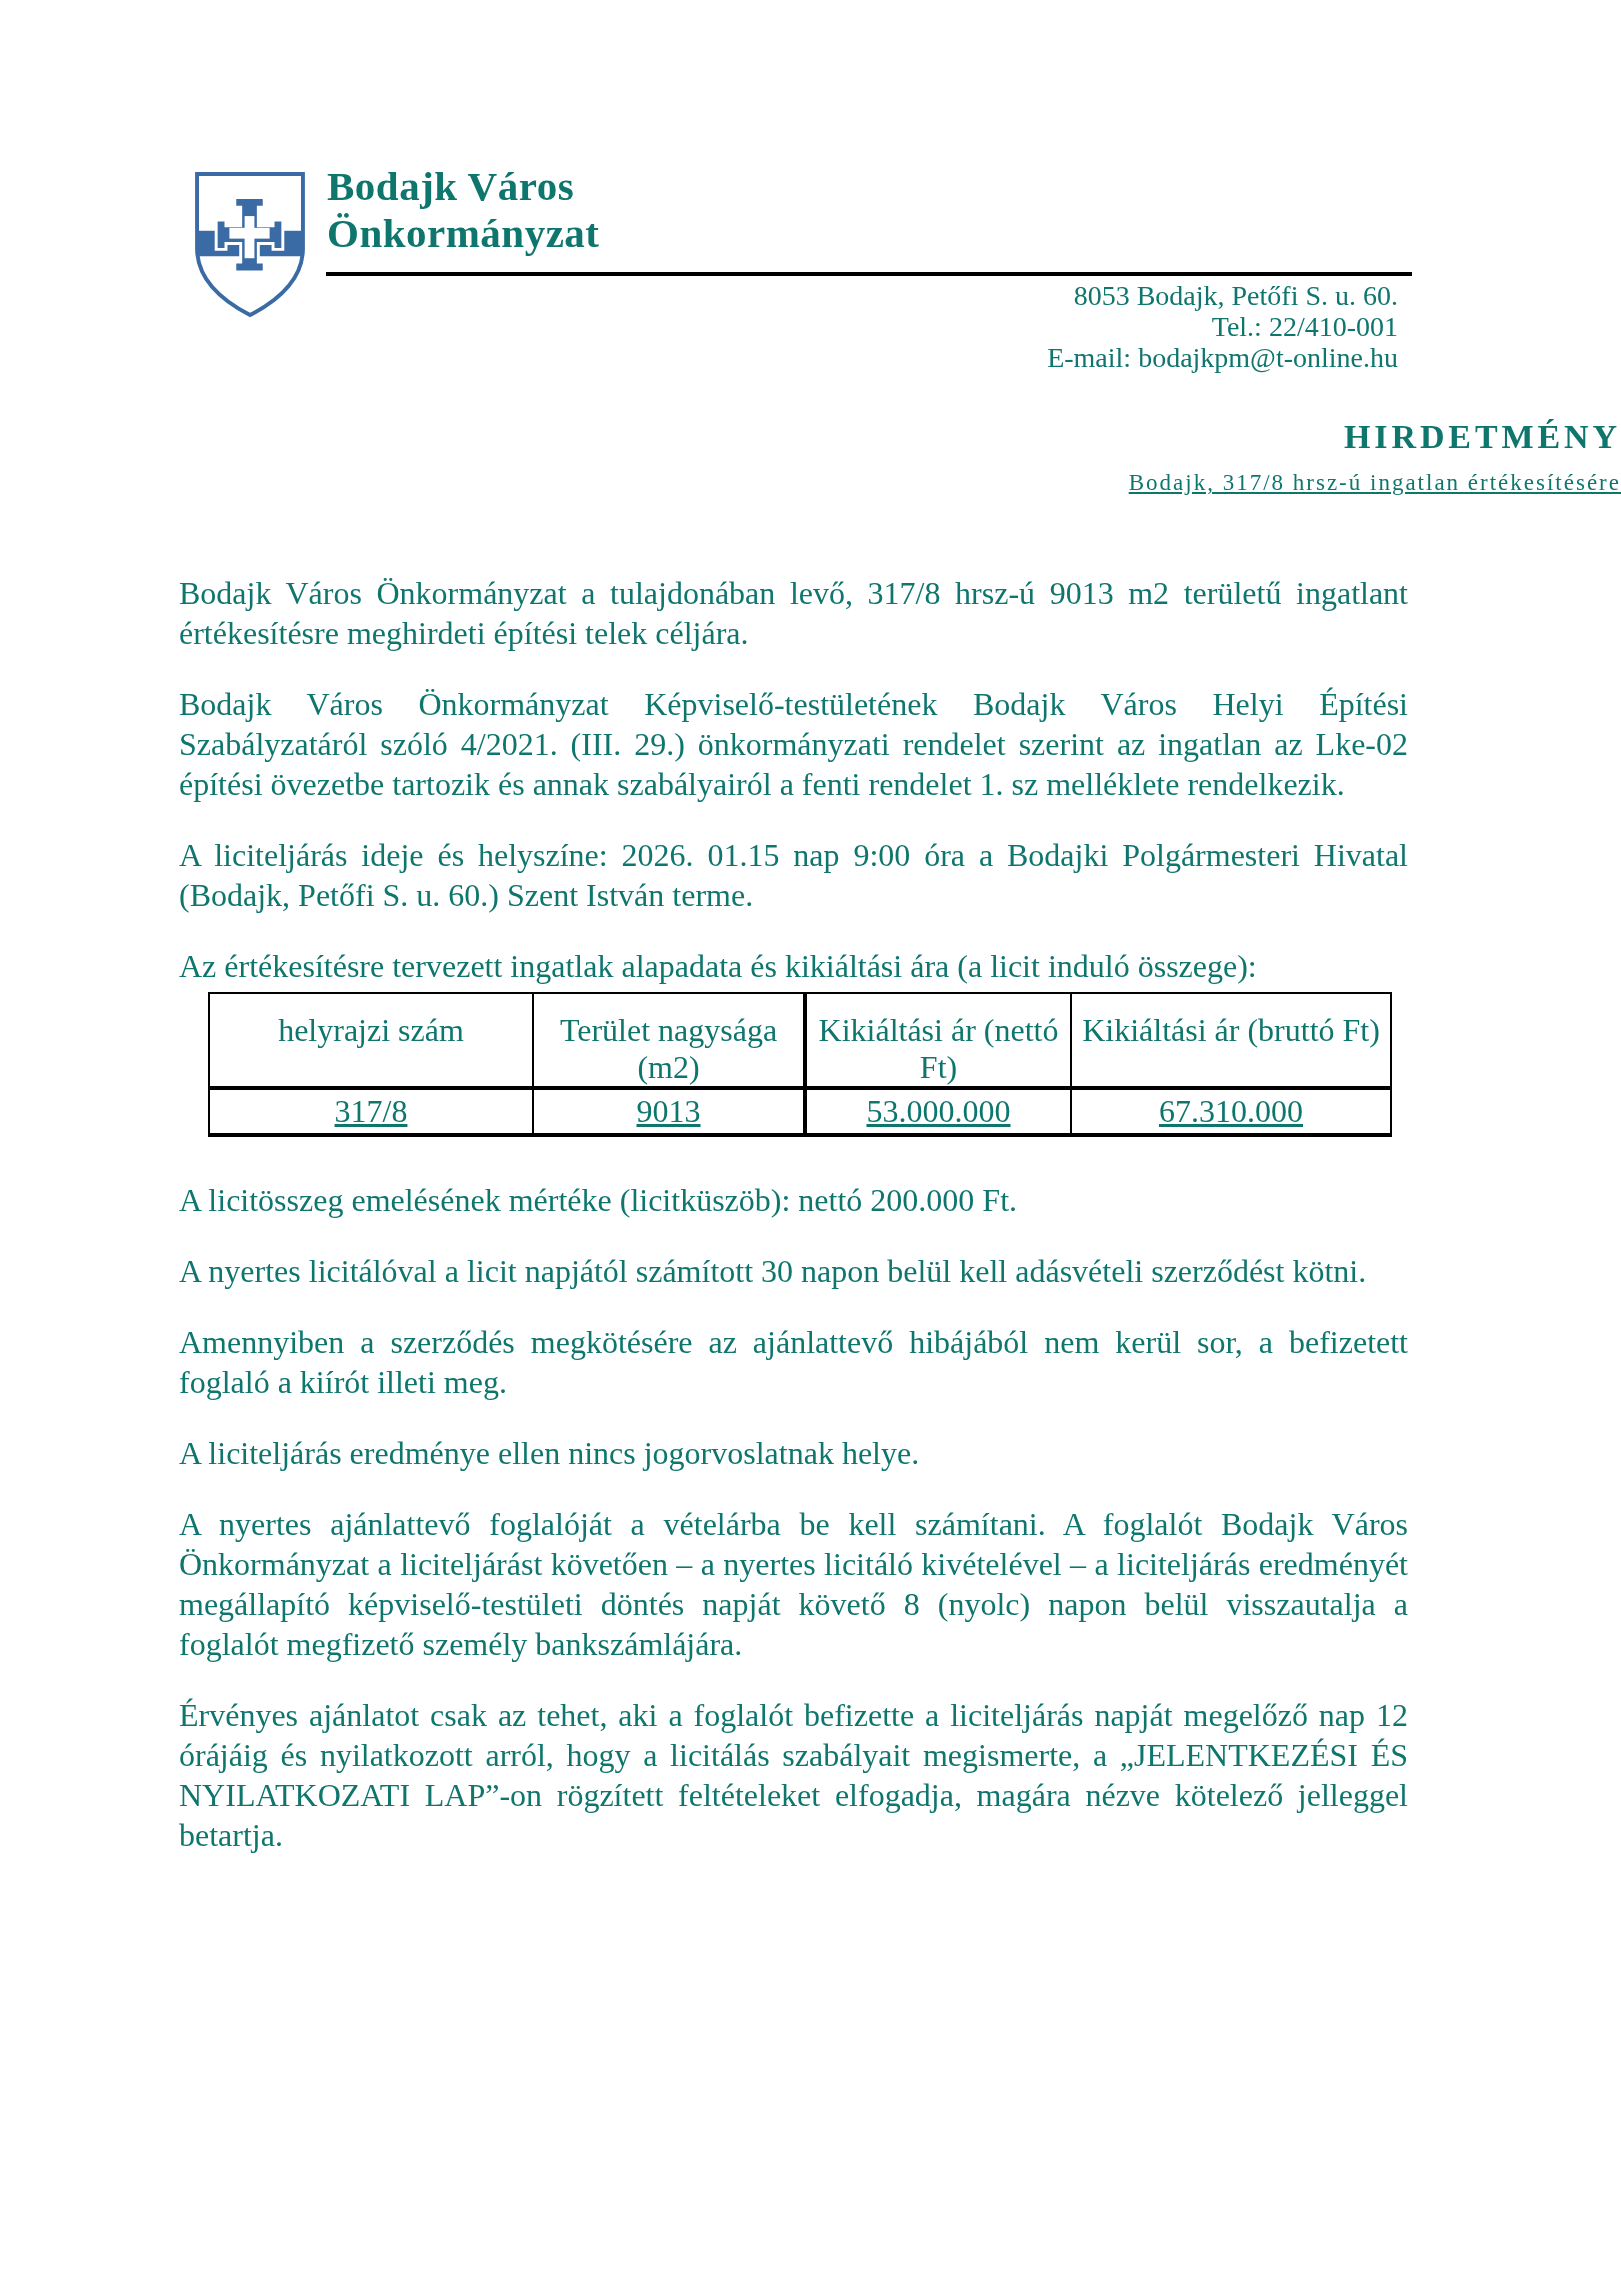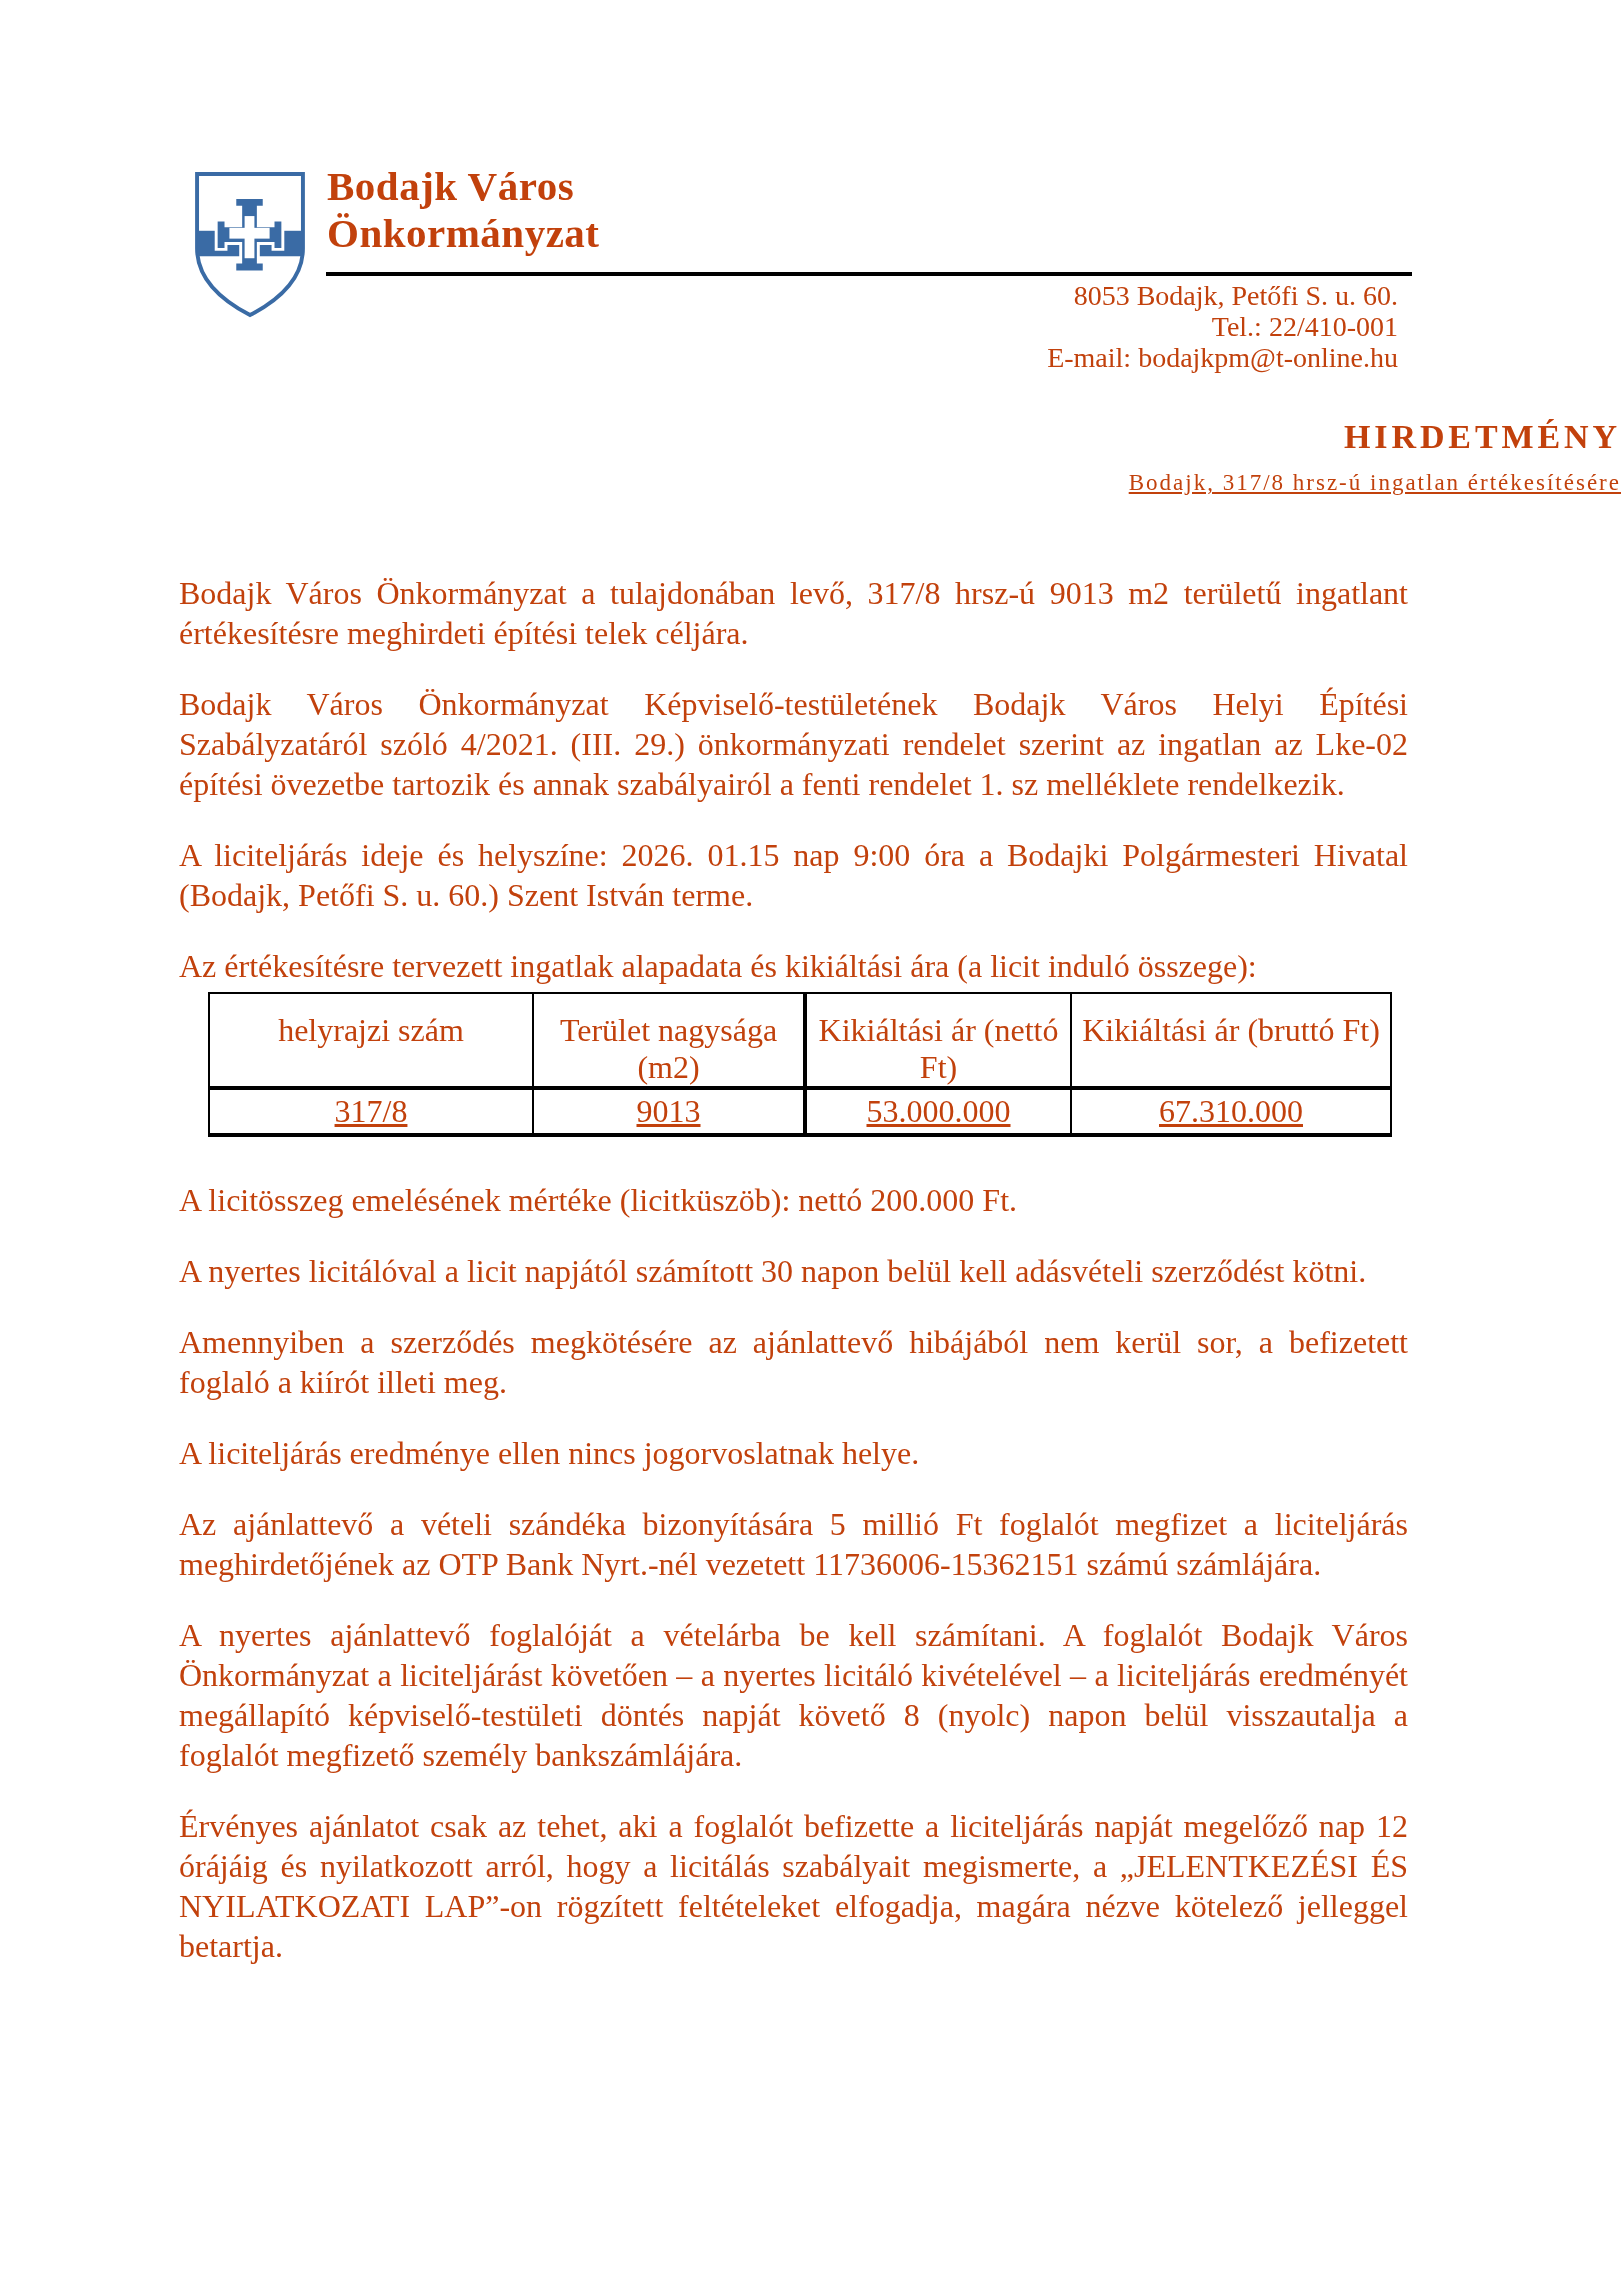--- a/index.html
+++ b/index.html
@@ -1,21 +1,21 @@
 <!DOCTYPE html>
 <html lang="hu"><head>
 <meta charset="utf-8">
 <style>
   html,body{margin:0;padding:0;background:#888;}
   #page{
     position:relative;
     width:1621px;height:2293px;
     background:#ffffff;
     font-family:"Liberation Serif","DejaVu Serif",serif;
-    color:#c2410c;
+    color:#0f766e;
     overflow:hidden;
   }
   
   #logo{position:absolute;left:193px;top:170px;width:114px;height:149px;}
   .org-name{
     position:absolute;left:327px;top:163px;
     font-size:41px;font-weight:bold;line-height:47px;
     letter-spacing:0.5px;white-space:nowrap;
   }
   #header-rule{
@@ -141,19 +141,18 @@
           <td>53.000.000</td>
           <td>67.310.000</td>
         </tr>
       </tbody>
     </table>
 
     <p>A licitösszeg emelésének mértéke (licitküszöb): nettó 200.000 Ft.</p>
     <p>A nyertes licitálóval a licit napjától számított 30 napon belül kell adásvételi szerződést kötni.</p>
     <p>Amennyiben a szerződés megkötésére az ajánlattevő hibájából nem kerül sor, a befizetett foglaló a kiírót illeti meg.</p>
     <p>A liciteljárás eredménye ellen nincs jogorvoslatnak helye.</p>
-    <p>Az ajánlattevő a vételi szándéka bizonyítására 5 millió Ft foglalót megfizet a liciteljárás meghirdetőjének az OTP Bank Nyrt.-nél vezetett 11736006-15362151 számú számlájára.</p>
     <p>A nyertes ajánlattevő foglalóját a vételárba be kell számítani. A foglalót Bodajk Város Önkormányzat a liciteljárást követően – a nyertes licitáló kivételével – a liciteljárás eredményét megállapító képviselő-testületi döntés napját követő 8 (nyolc) napon belül visszautalja a foglalót megfizető személy bankszámlájára.</p>
     <p>Érvényes ajánlatot csak az tehet, aki a foglalót befizette a liciteljárás napját megelőző nap 12 órájáig és nyilatkozott arról, hogy a licitálás szabályait megismerte, a „JELENTKEZÉSI ÉS NYILATKOZATI LAP”-on rögzített feltételeket elfogadja, magára nézve kötelező jelleggel betartja.</p>
   </div>
 
 </div>
 
 
 </body></html>

